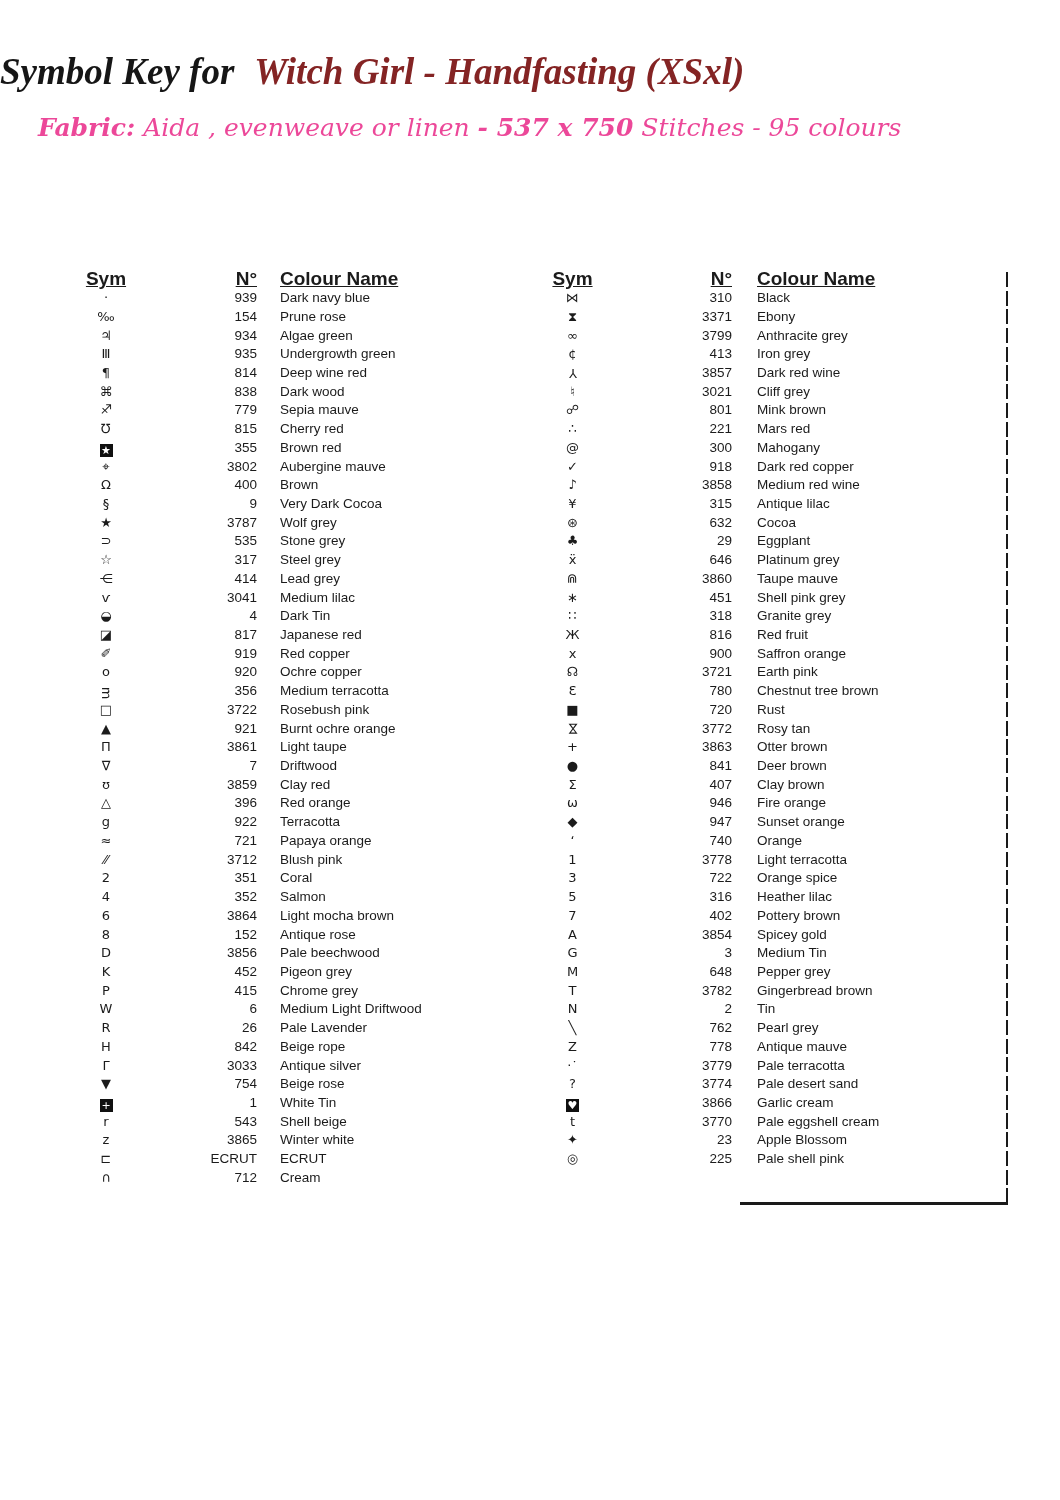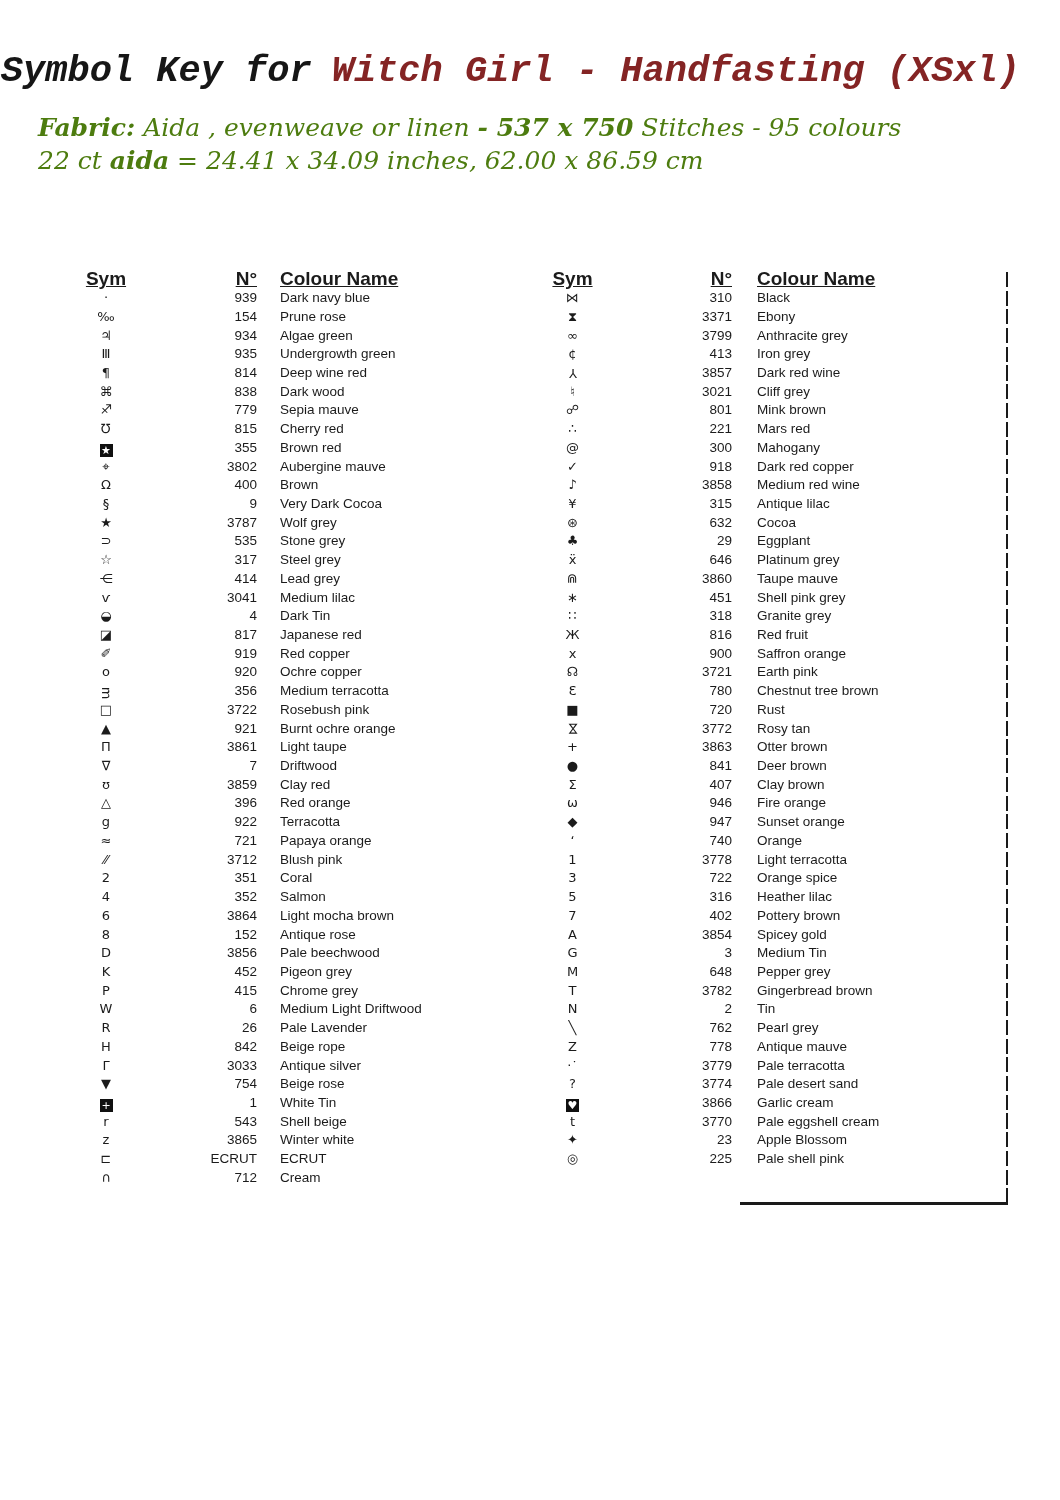--- a/index.html
+++ b/index.html
@@ -1,30 +1,30 @@
 <!DOCTYPE html>
 <html><head>
 <meta charset="utf-8">
 <style>
   html,body{margin:0;padding:0;}
   body{
     width:1060px;height:1500px;background:#ffffff;position:relative;
     font-family:"Liberation Sans",sans-serif;color:#1b1b1b;overflow:hidden;
   }
   .title{
-    position:absolute;top:50px;left:0;width:1020px;text-align:right;
-    font-family:Liberation Mono, monospace;font-style:italic;font-weight:bold;
+    position:absolute;top:50px;left:0;width:1020px;text-align:left;
+    font-family:Liberation Serif, serif;font-style:italic;font-weight:bold;
     font-size:37px;white-space:nowrap;letter-spacing:0px;
   }
   .title .t-prefix{color:#161616;margin-right:20px;}
   .title .t-name{color:#842424;}
   .fabric{
     position:absolute;top:112px;left:38px;width:990px;
     font-family:"DejaVu Serif",serif;font-style:italic;
-    font-size:25px;line-height:32.5px;color:#4d7c0f;white-space:nowrap;
+    font-size:25px;line-height:32.5px;color:#ec4899;white-space:nowrap;
   }
   .fabric .b{font-weight:bold;}
   .kcol{
     position:absolute;top:270px;display:grid;grid-auto-rows:18.73px;
     align-items:center;font-size:13.5px;line-height:18px;
   }
   .kcol.left{left:75px;grid-template-columns:62px 120px 23px auto;}
   .kcol.right{left:545px;grid-template-columns:55px 132px 25px auto;}
   .krow{display:contents;}
   .sym{text-align:center;font-family:"DejaVu Sans",sans-serif;font-size:13px;}
@@ -46,21 +46,20 @@
 </style>
 </head>
 <body>
 
 <div class="title">
   <span class="t-prefix">Symbol Key for</span><span class="t-name">Witch Girl - Handfasting (XSxl)</span>
 </div>
 
 <div class="fabric">
     <div><span class="b">Fabric:</span><span>  Aida , evenweave or  linen </span><span class="b">- 537 x 750</span><span> Stitches - 95 colours</span></div>
-    <div><span>22 ct </span><span class="b">aida</span><span> = 24.41 x 34.09 inches, 62.00 x 86.59 cm</span></div>
   </div>
 
 <div class="kcol left">
   <div class="krow khead">
     <div class="sym hd">Sym</div>
     <div class="num hd">N°</div>
     <div></div>
     <div class="name hd">Colour Name</div>
   </div>
 <div class="krow"><div class="sym"><span>·</span></div><div class="num">939</div><div></div><div class="name">Dark navy blue</div></div>

